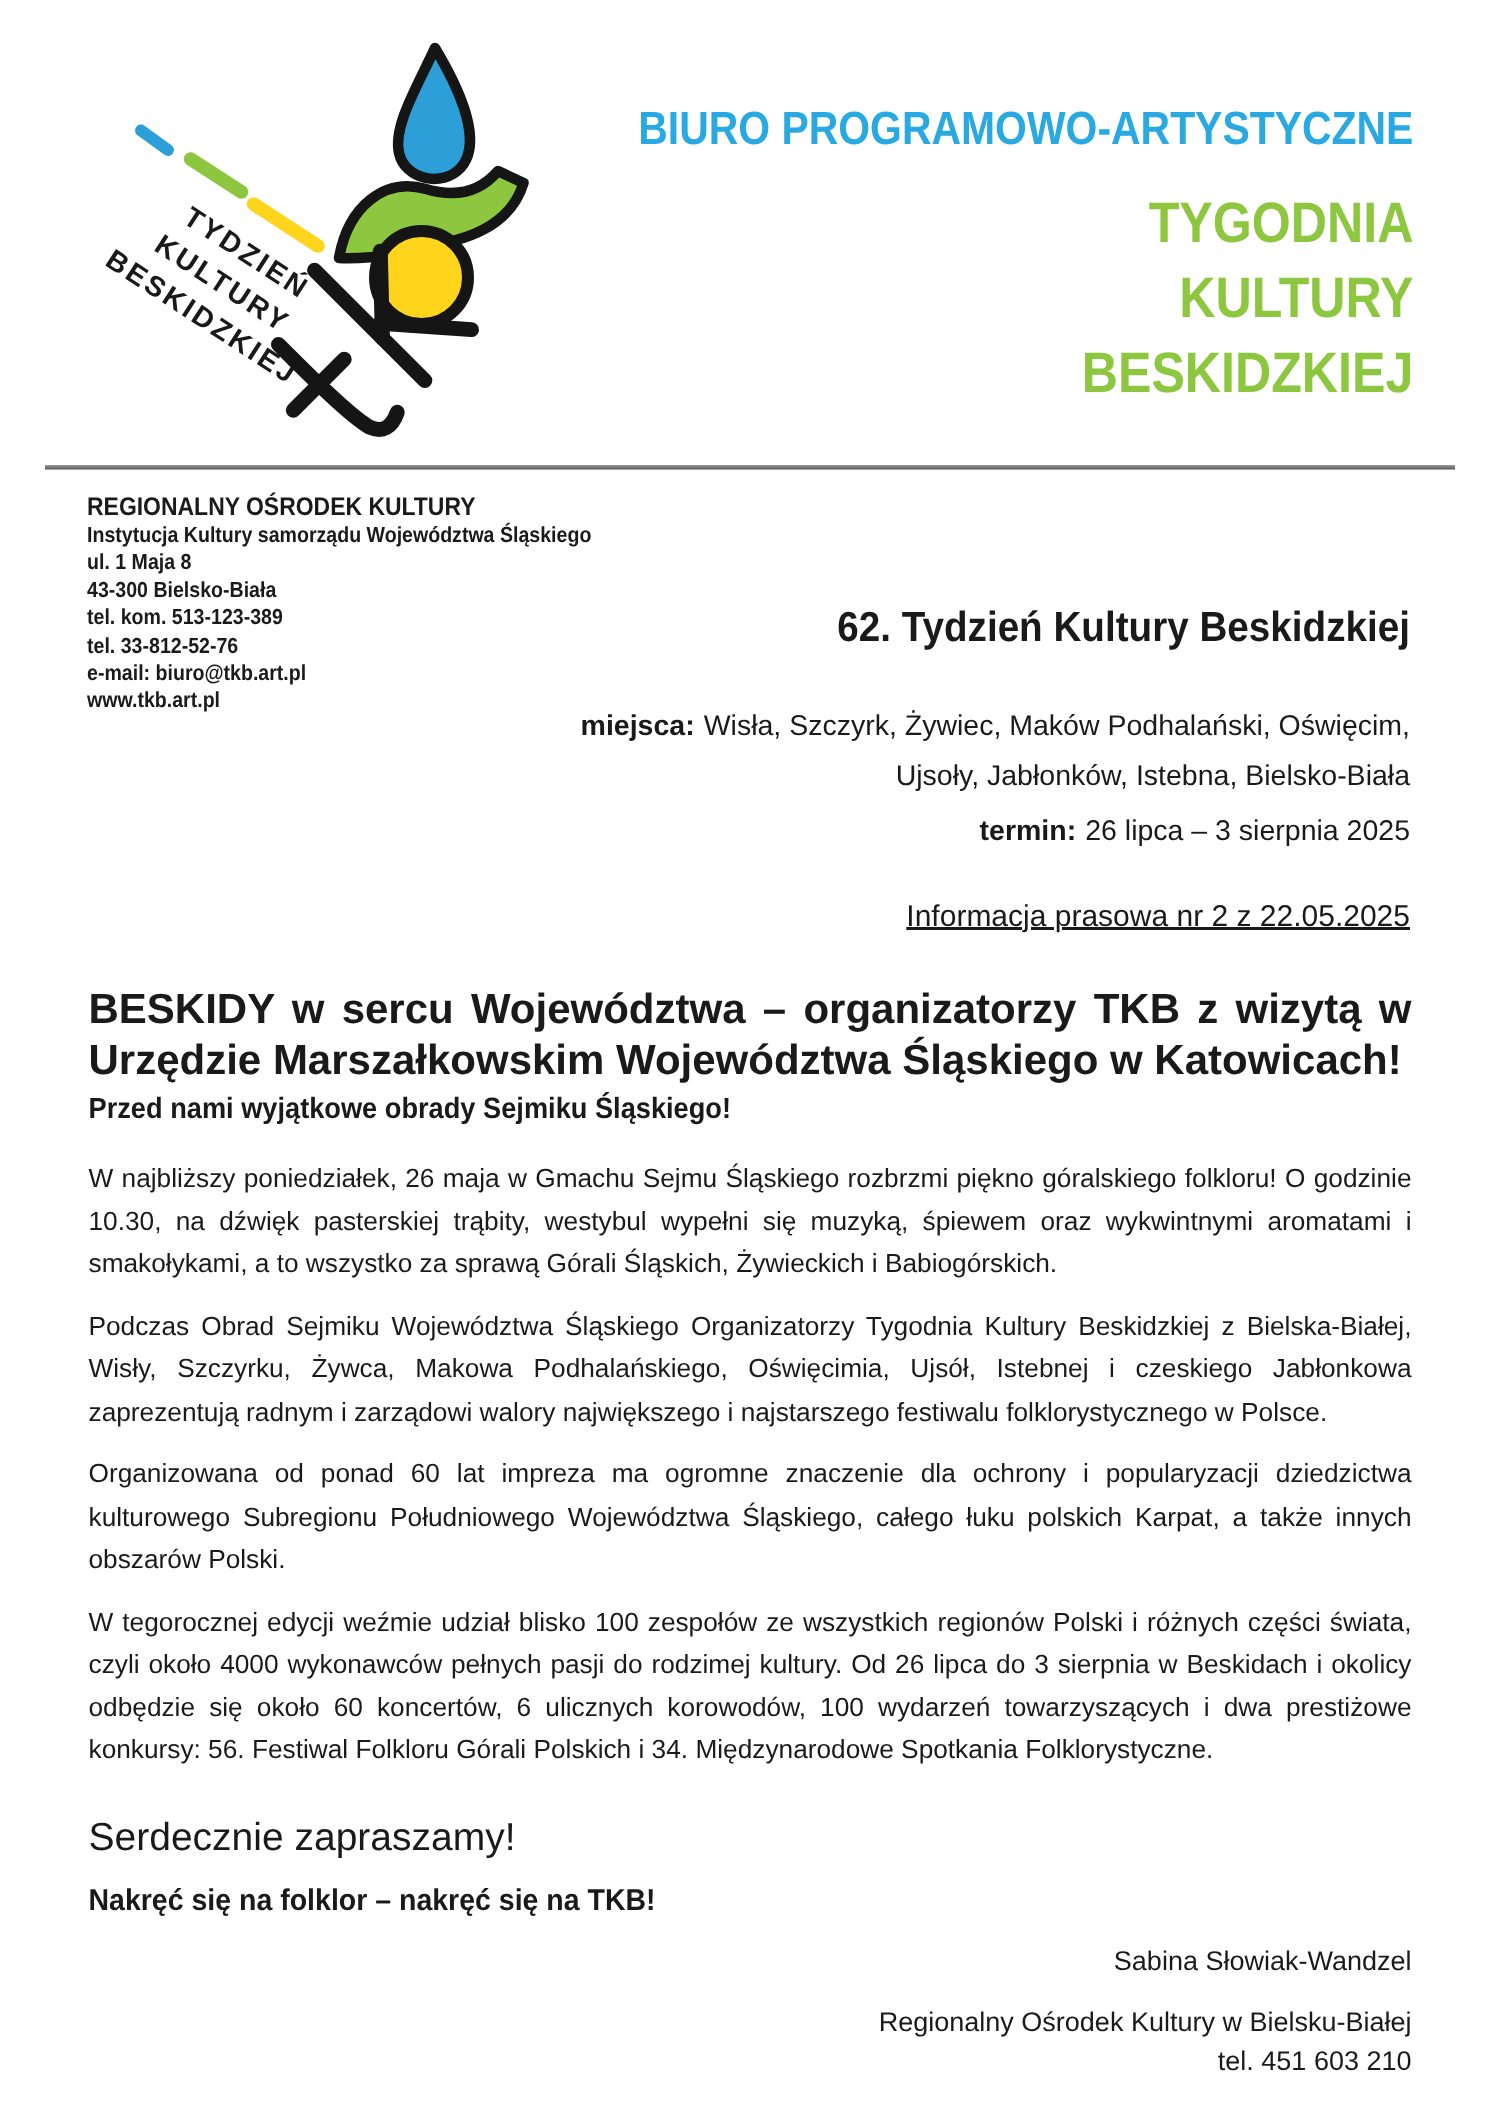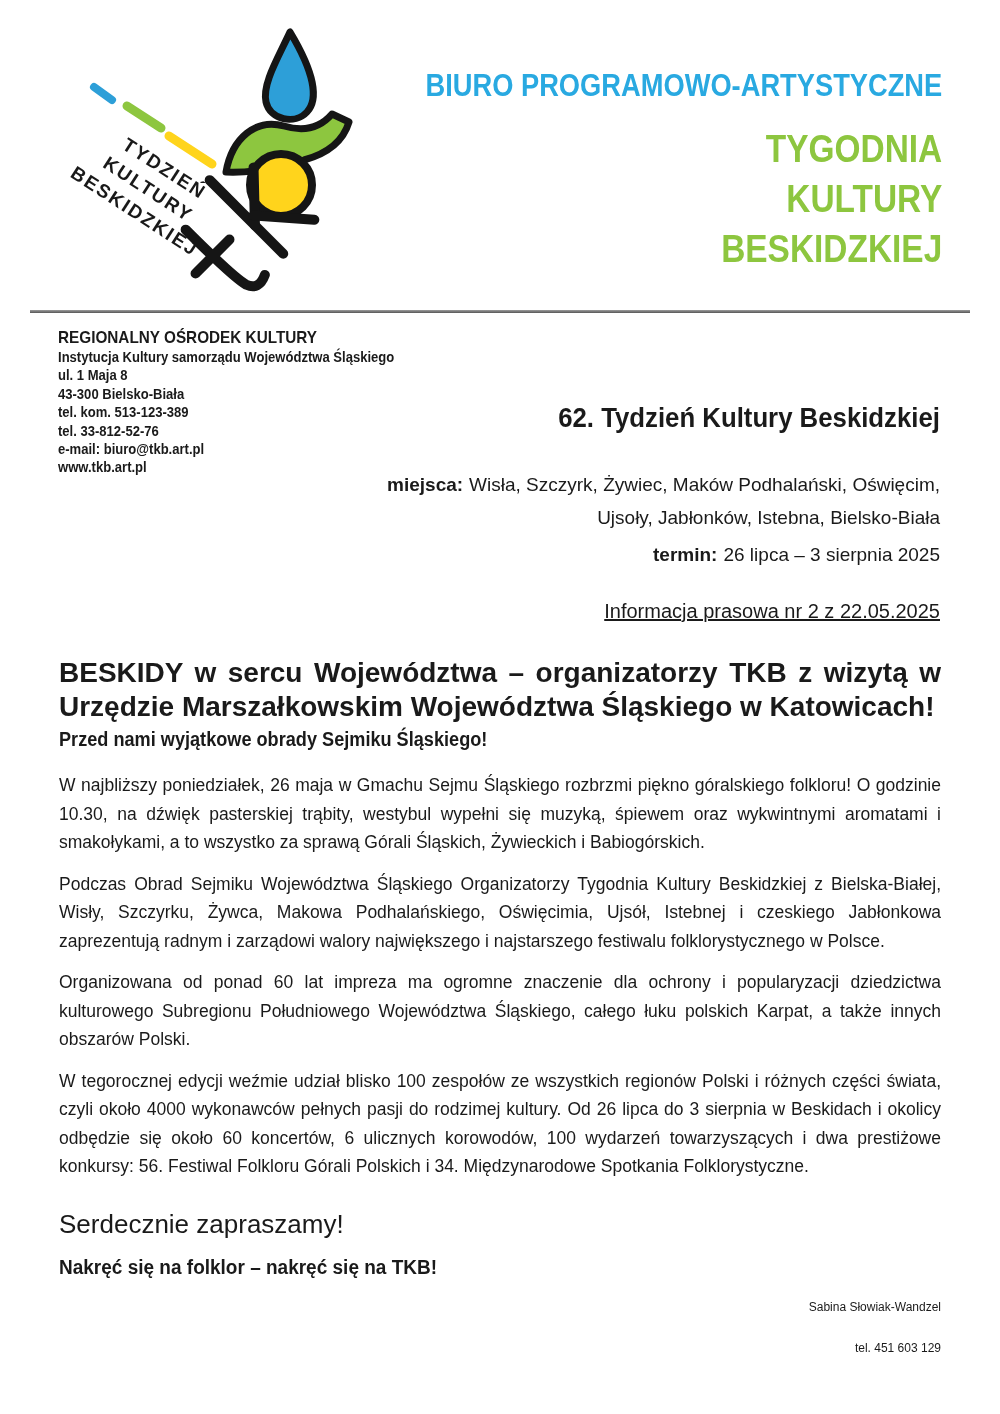--- a/index.html
+++ b/index.html
@@ -68,21 +68,21 @@
   .bodyp{
     font-size:17.5px;line-height:28.5px;text-align:justify;
     margin:13px 0 0 0;
   }
   .bodyp.first{margin-top:20px;}
   .closing-thanks{margin-top:28px;font-size:26px;}
   .closing-slogan{
     margin-top:16px;font-size:20px;font-weight:bold;white-space:nowrap;
     transform:scaleX(0.95);transform-origin:0 50%;
   }
-  .signature{margin-top:16px;text-align:right;font-size:12px;line-height:25.5px;}
+  .signature{margin-top:16px;text-align:right;font-size:18px;line-height:25.5px;}
   .signature .sig-name{margin-bottom:16px;}
 </style>
 </head>
 <body>
 
 <div class="page">
 
   <svg class="logo-svg" width="360" height="295" viewBox="0 0 360 295">
 
     <g transform="translate(85,128) rotate(33)" font-family="Liberation Sans, sans-serif" font-weight="bold" font-size="19" letter-spacing="2" fill="#191919">
@@ -151,17 +151,18 @@
     <p class="bodyp first">W najbliższy poniedziałek, 26 maja w Gmachu Sejmu Śląskiego rozbrzmi piękno góralskiego folkloru! O godzinie 10.30, na dźwięk pasterskiej trąbity, westybul wypełni się muzyką, śpiewem oraz wykwintnymi aromatami i smakołykami, a to wszystko za sprawą Górali Śląskich, Żywieckich i Babiogórskich.</p>
     <p class="bodyp">Podczas Obrad Sejmiku Województwa Śląskiego Organizatorzy Tygodnia Kultury Beskidzkiej z Bielska-Białej, Wisły, Szczyrku, Żywca, Makowa Podhalańskiego, Oświęcimia, Ujsół, Istebnej i czeskiego Jabłonkowa zaprezentują radnym i zarządowi walory największego i najstarszego festiwalu folklorystycznego w Polsce.</p>
     <p class="bodyp">Organizowana od ponad 60 lat impreza ma ogromne znaczenie dla ochrony i popularyzacji dziedzictwa kulturowego Subregionu Południowego Województwa Śląskiego, całego łuku polskich Karpat, a także innych obszarów Polski.</p>
     <p class="bodyp">W tegorocznej edycji weźmie udział blisko 100 zespołów ze wszystkich regionów Polski i różnych części świata, czyli około 4000 wykonawców pełnych pasji do rodzimej kultury. Od 26 lipca do 3 sierpnia w Beskidach i okolicy odbędzie się około 60 koncertów, 6 ulicznych korowodów, 100 wydarzeń towarzyszących i dwa prestiżowe konkursy: 56. Festiwal Folkloru Górali Polskich i 34. Międzynarodowe Spotkania Folklorystyczne.</p>
 
     <div class="closing-thanks">Serdecznie zapraszamy!</div>
     <div class="closing-slogan">Nakręć się na folklor – nakręć się na TKB!</div>
 
     <div class="signature">
       <div class="sig-name">Sabina Słowiak-Wandzel</div>
-      <div>tel. 451 603 129</div>
+      <div>Regionalny Ośrodek Kultury w Bielsku-Białej</div>
+      <div>tel. 451 603 210</div>
     </div>
   </div>
 
 </div>
 
 </body></html>

